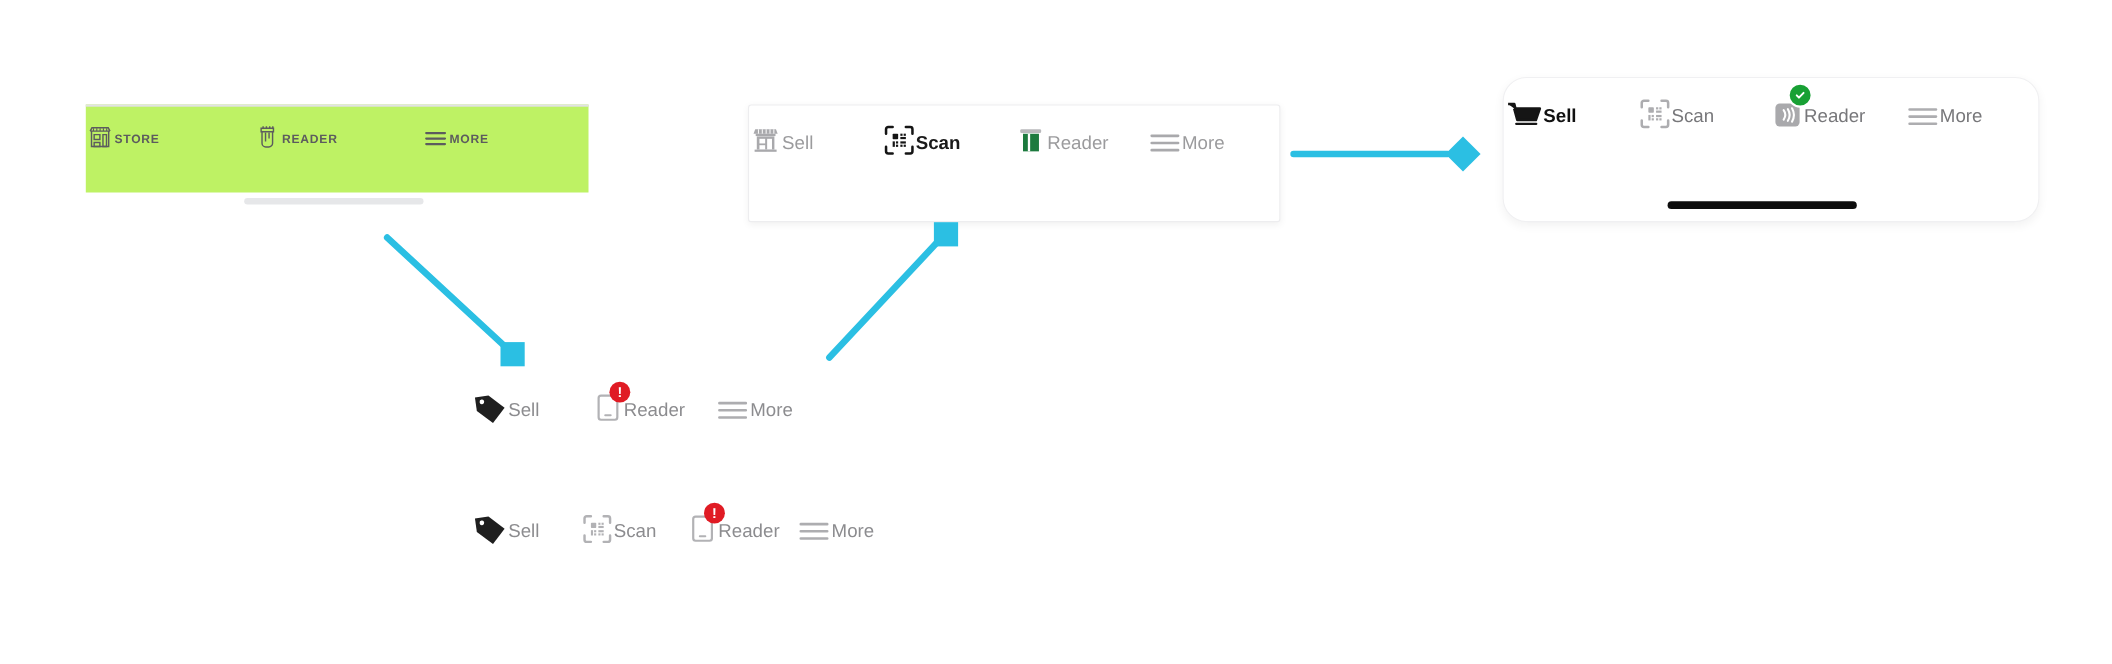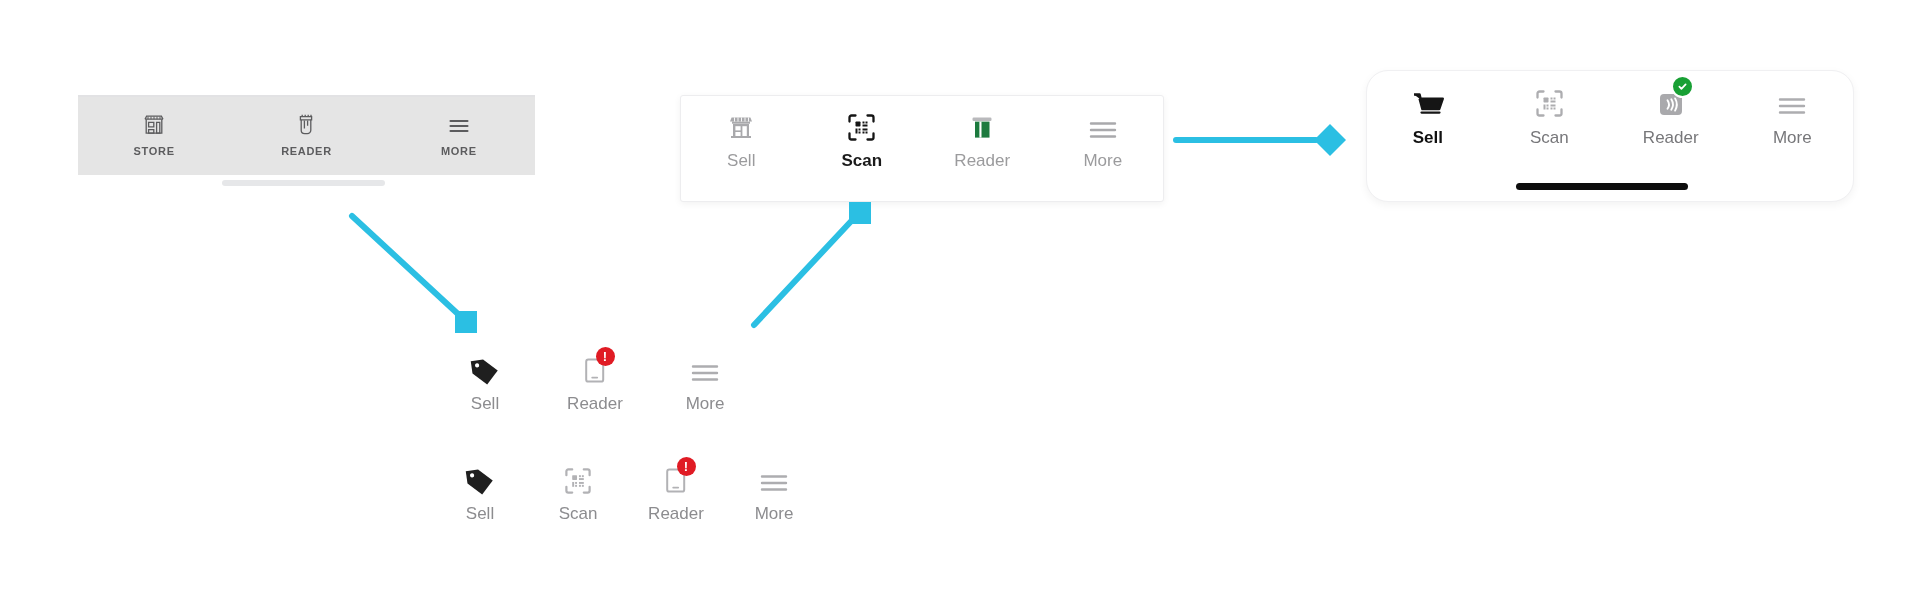--- a/index.html
+++ b/index.html
@@ -9,29 +9,29 @@
     background:#ffffff;
     font-family:"Liberation Sans", sans-serif;
     position:relative;
     overflow:hidden;
     -webkit-font-smoothing:antialiased;
   }
   .stage{position:absolute;inset:0;}
 
   
   .tabrow{display:flex;align-items:flex-start;}
-  .tab{display:flex;flex-direction:column;align-items:center;justify-content:flex-start;}
+  .tab{display:flex;flex-direction:row;align-items:center;justify-content:flex-start;}
   .tab .glyph{display:flex;align-items:flex-end;justify-content:center;position:relative;}
   .tab .lbl{white-space:nowrap;}
 
   
   #legacy-bar{
     position:absolute;left:78px;top:95px;width:457px;height:78px;
     border-top:2px solid #e2e2e4;
-    background:#e5e5e5;
+    background:#bef264;
   }
   #legacy-bar .tabrow{width:100%;padding-top:11px;}
   #legacy-bar .tab{flex:1;}
   #legacy-bar .glyph{height:30px;}
   #legacy-bar .lbl{
     font-size:11px;font-weight:700;letter-spacing:.7px;
     color:#5c5c5e;margin-top:7px;
   }
   #legacy-bar .tab.is-fans .lbl{color:#df3e67;}
   #legacy-home{

